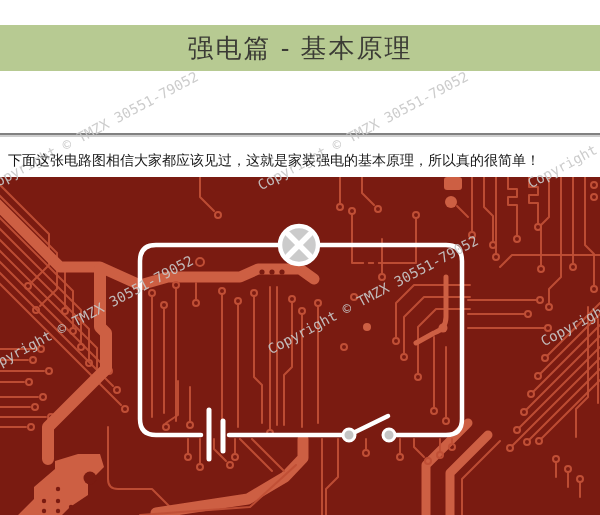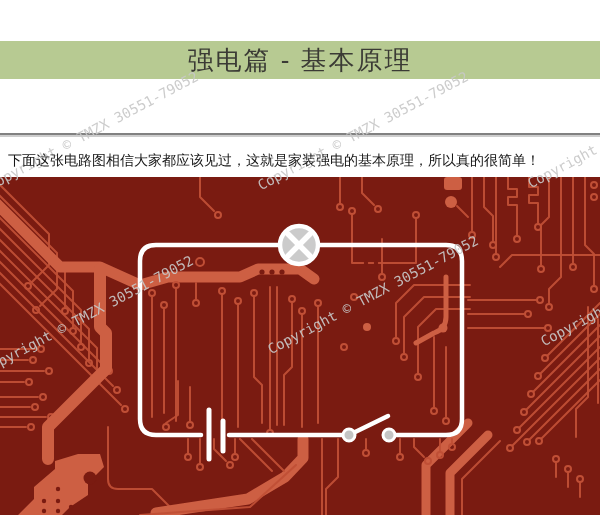--- a/index.html
+++ b/index.html
@@ -1,18 +1,18 @@
 <!DOCTYPE html>
 <html><head>
 <meta charset="utf-8">
 <style>
   html,body{margin:0;padding:0;}
   .page{position:relative;width:600px;height:515px;background:#ffffff;overflow:hidden;
         font-family:"Liberation Sans",sans-serif;}
-  .header{position:absolute;left:0;top:41px;width:600px;height:38px;background:#b7ca92;
+  .header{position:absolute;left:0;top:25px;width:600px;height:46px;background:#b7ca92;
           z-index:3;display:flex;align-items:center;justify-content:center;}
   .title{font-size:26px;color:#3b3b35;letter-spacing:2px;font-weight:400;}
   .divider{position:absolute;left:0;top:133px;width:600px;height:4px;z-index:3;
            background:linear-gradient(to bottom,#818181 0,#818181 50%,#cdcdcd 50%,#cdcdcd 100%);}
   .intro{position:absolute;left:8px;top:149px;width:588px;font-size:14px;line-height:22px;
          color:#151515;z-index:6;}
   .board{position:absolute;left:0;top:177px;width:600px;height:338px;z-index:1;}
   .wm{position:absolute;white-space:nowrap;font-family:"DejaVu Sans Mono",monospace;
       font-size:14px;color:#c8c8c8;opacity:.92;transform:rotate(-28deg);transform-origin:0 0;
       z-index:5;pointer-events:none;}

